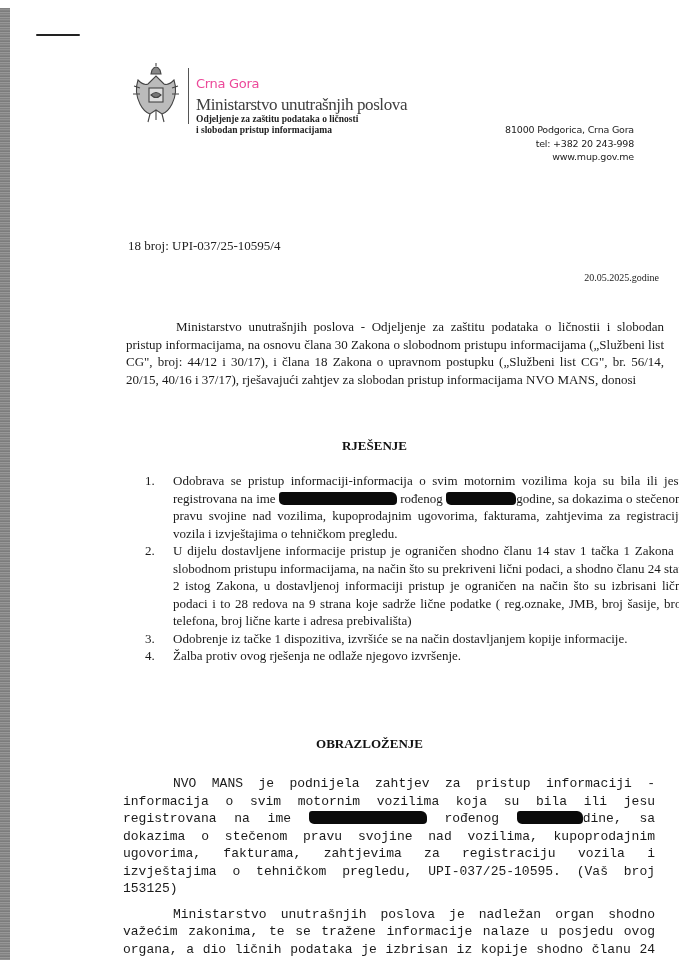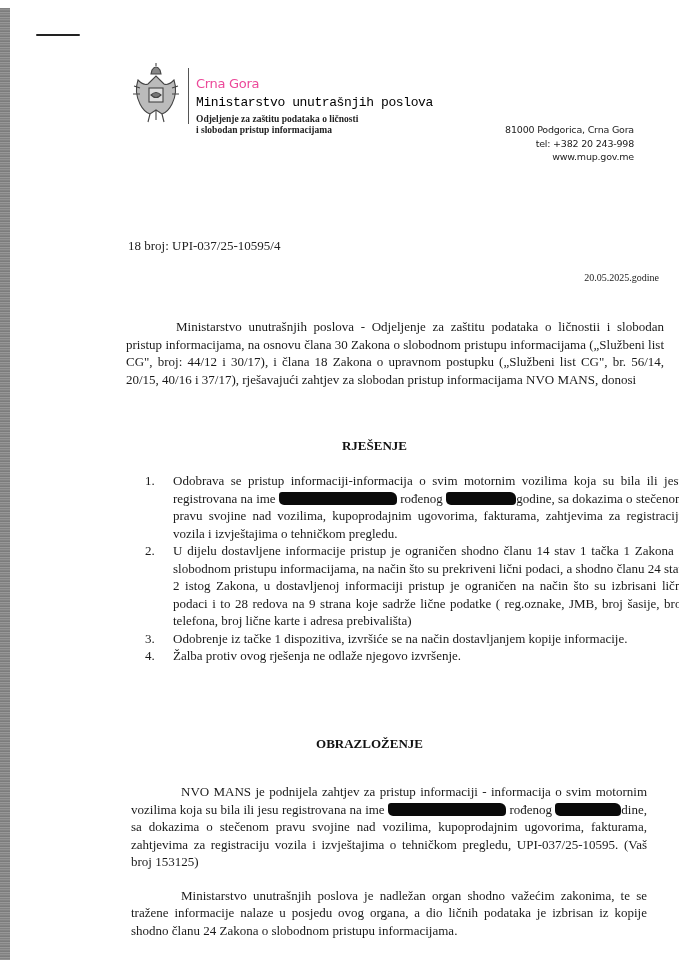--- a/index.html
+++ b/index.html
@@ -14,36 +14,36 @@
     background: repeating-linear-gradient(180deg, #7a7a7a 0px, #9a9a9a 2px, #6f6f6f 3px, #a5a5a5 5px);
   }
   .scan-dash {
     position: absolute; left: 36px; top: 34px; width: 44px; height: 2px;
     background: #222; border-radius: 1px;
   }
   .letterhead { position: absolute; left: 130px; top: 62px; width: 300px; height: 90px; }
   .crest { position: absolute; left: 0; top: 0; width: 52px; height: 64px; }
   .vline { position: absolute; left: 58px; top: 6px; width: 1px; height: 56px; background: #555; }
   .lh-country { position: absolute; left: 66px; top: 14px; font-family: "DejaVu Sans", sans-serif; font-size: 13px; color: #ec4899; letter-spacing: -0.3px; }
-  .lh-ministry { position: absolute; left: 66px; top: 33px; font-family: Liberation Mono, monospace; font-size: 13px; color: #000000; letter-spacing: -0.4px; white-space: nowrap; }
+  .lh-ministry { position: absolute; left: 66px; top: 33px; font-family: Liberation Serif, serif; font-size: 17px; color: #404040; letter-spacing: -0.4px; white-space: nowrap; }
   .lh-dept { position: absolute; left: 66px; top: 52px; font-size: 9.5px; font-weight: bold; line-height: 11px; color: #222; width: 240px; }
   .address { position: absolute; right: 45px; top: 123px; text-align: right; font-family: "DejaVu Sans", sans-serif; font-size: 9.5px; line-height: 13.5px; color: #222; letter-spacing: -0.2px; }
   .refno { position: absolute; left: 128px; top: 238px; font-size: 13px; color: #222; }
   .date { position: absolute; right: 20px; top: 272px; font-size: 10px; color: #222; }
   .body-text { font-size: 13px; line-height: 17.5px; color: #1a1a1a; text-align: justify; }
   .intro { position: absolute; left: 126px; top: 318px; width: 538px; text-indent: 50px; }
   .heading { position: absolute; left: 0; width: 679px; text-align: center; font-weight: bold; font-size: 13px; color: #111; }
   .h-rjesenje { top: 438px; left: 35px; }
   .h-obraz { top: 736px; left: 30px; }
   ol.decision { position: absolute; left: 143px; top: 472px; width: 512px; margin: 0; padding: 0 0 0 30px; list-style: none; }
   ol.decision li { position: relative; margin: 0; }
   ol.decision li .num { position: absolute; left: -28px; top: 0; }
   .redact { display: inline-block; height: 13px; background: #0a0a0a; border-radius: 3px 6px 4px 5px; vertical-align: -2px; }
   .reasoning { position: absolute; left: 115px; top: 767px; width: 548px; }
-  .reasoning p { margin: 16px; }
+  .reasoning p { margin: 8px; font-family: Liberation Mono, monospace; }
   .indent { text-indent: 50px; }
   .last-line { text-align-last: left; }
 </style>
 </head>
 <body>
 
 <div class="scan-edge"></div>
 <div class="scan-dash"></div>
 
 <div class="letterhead">

